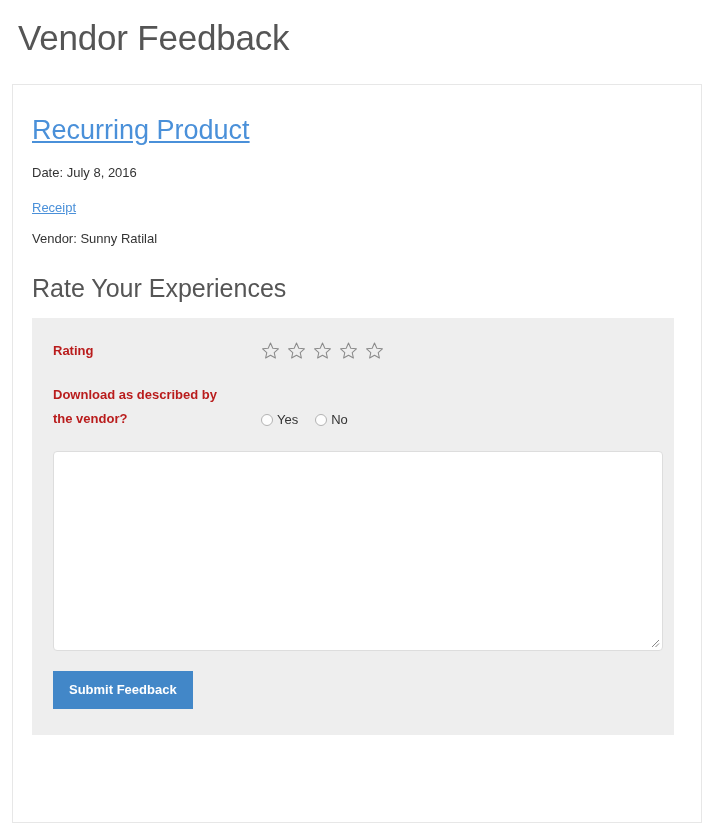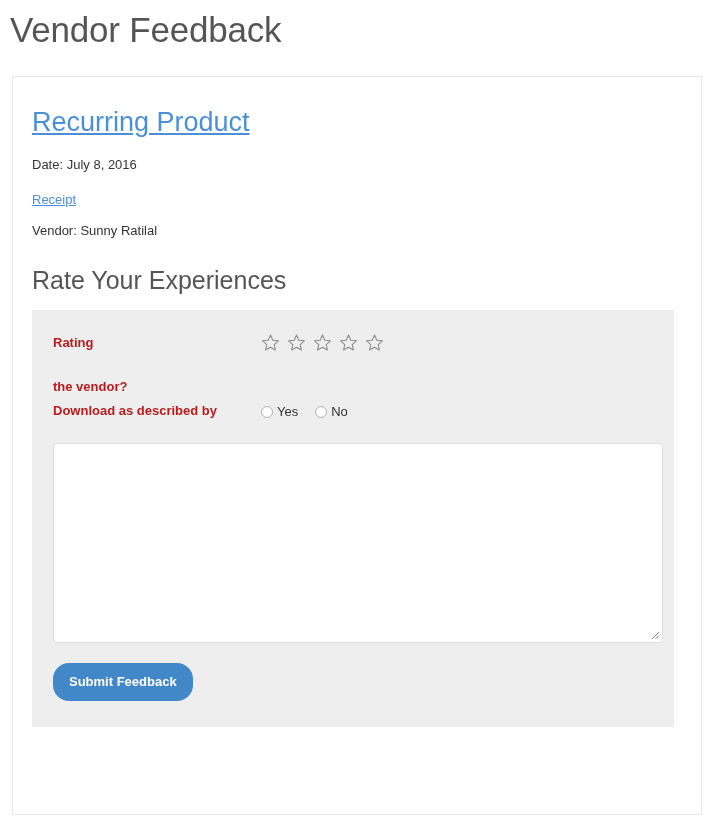--- a/index.html
+++ b/index.html
@@ -16,21 +16,21 @@
   }
 
   .page {
     position: relative;
     width: 714px;
     height: 832px;
     box-sizing: border-box;
   }
 
   .page-title {
-    margin: 0;
+    margin: 8px;
     padding: 8px 0 0 10px;
     font-size: 35px;
     line-height: 44px;
     font-weight: normal;
     color: #555555;
     letter-spacing: -0.2px;
   }
 
   .card {
     position: absolute;
@@ -209,21 +209,21 @@
 
   .submit-button {
     margin-top: 20px;
     display: inline-block;
     background: #4287c8;
     color: #ffffff;
     font-size: 13px;
     font-weight: bold;
     font-family: "Liberation Sans", sans-serif;
     border: 0;
-    border-radius: 16px;
+    border-radius: 0;
     padding: 11px 16px 12px 16px;
     line-height: 15px;
     cursor: pointer;
   }
 </style>
 </head>
 <body>
 
 <div class="page">
 
@@ -280,22 +280,22 @@
                 <svg viewBox="0 0 24 24" width="19" height="19">
                     <polygon points="12,2.5 14.9,9.1 22,9.8 16.7,14.6 18.2,21.5 12,18 5.8,21.5 7.3,14.6 2,9.8 9.1,9.1" fill="none" stroke="#8a8a8a" stroke-width="1.3" stroke-linejoin="round"></polygon>
                   </svg>
               </span>
             </div>
           </div>
         </div>
 
         <div class="form-row">
           <div class="field-label two-line">
+            <div>Download as described by</div>
             <div>the vendor?</div>
-            <div>Download as described by</div>
           </div>
           <div class="field-control bottom-align">
             <div class="radio-group">
               <label class="radio-option">
                 <span class="radio-dot"></span>
                 <span class="radio-text">Yes</span>
               </label>
               <label class="radio-option">
                 <span class="radio-dot"></span>
                 <span class="radio-text">No</span>

